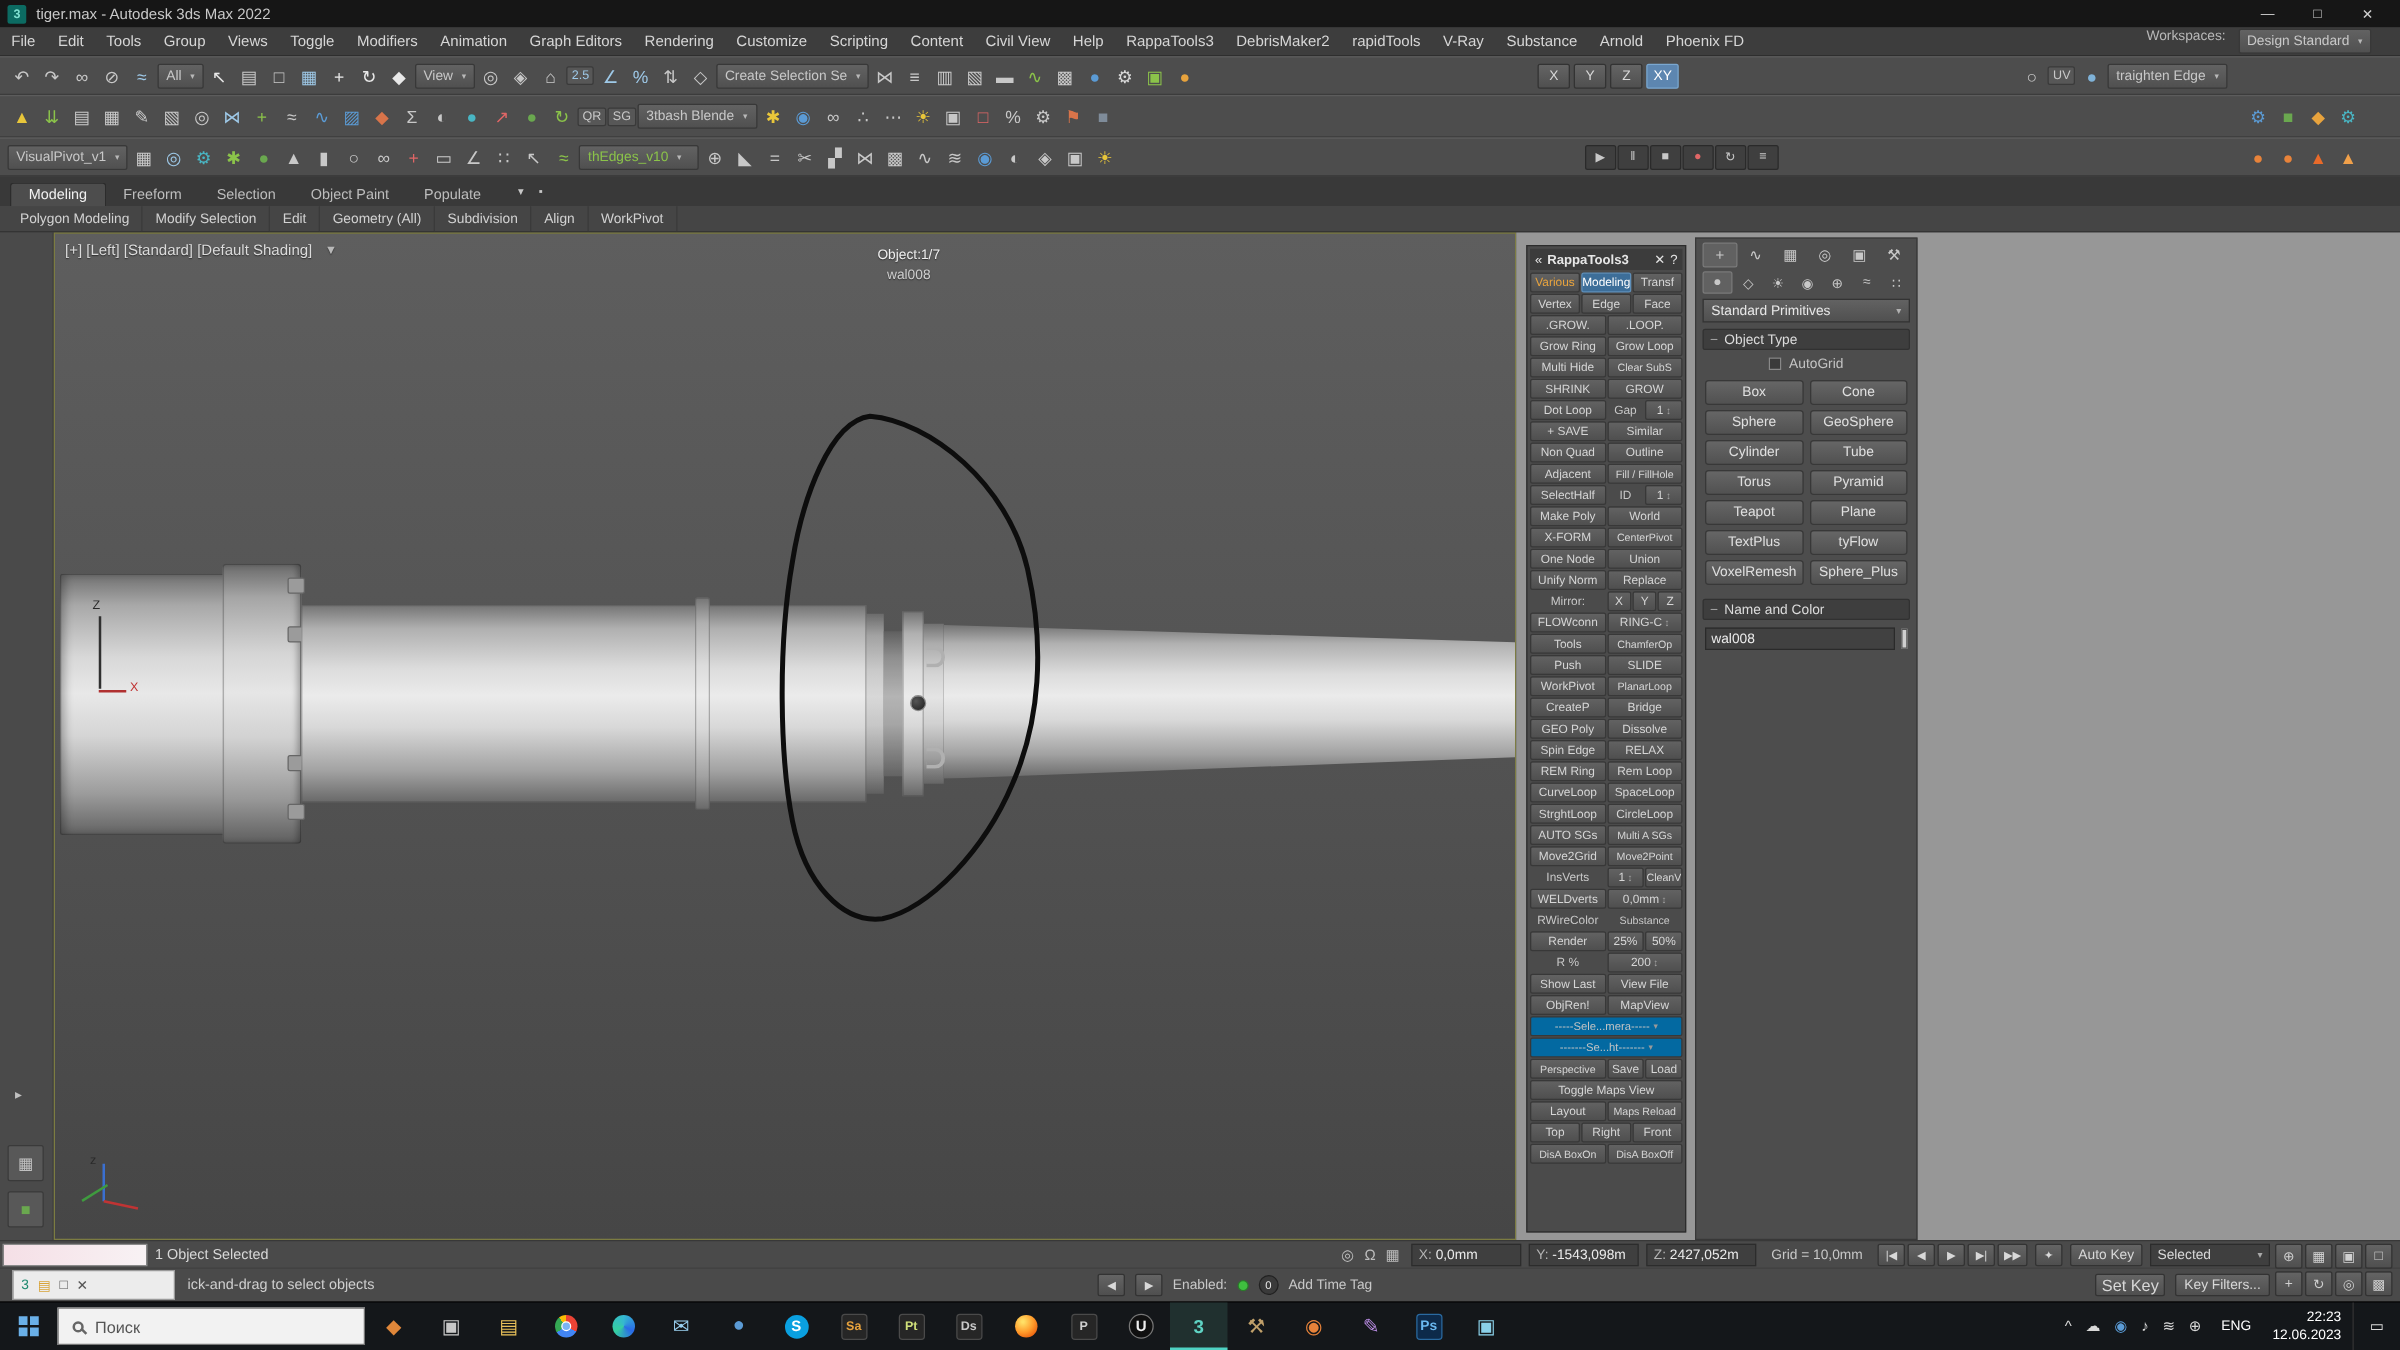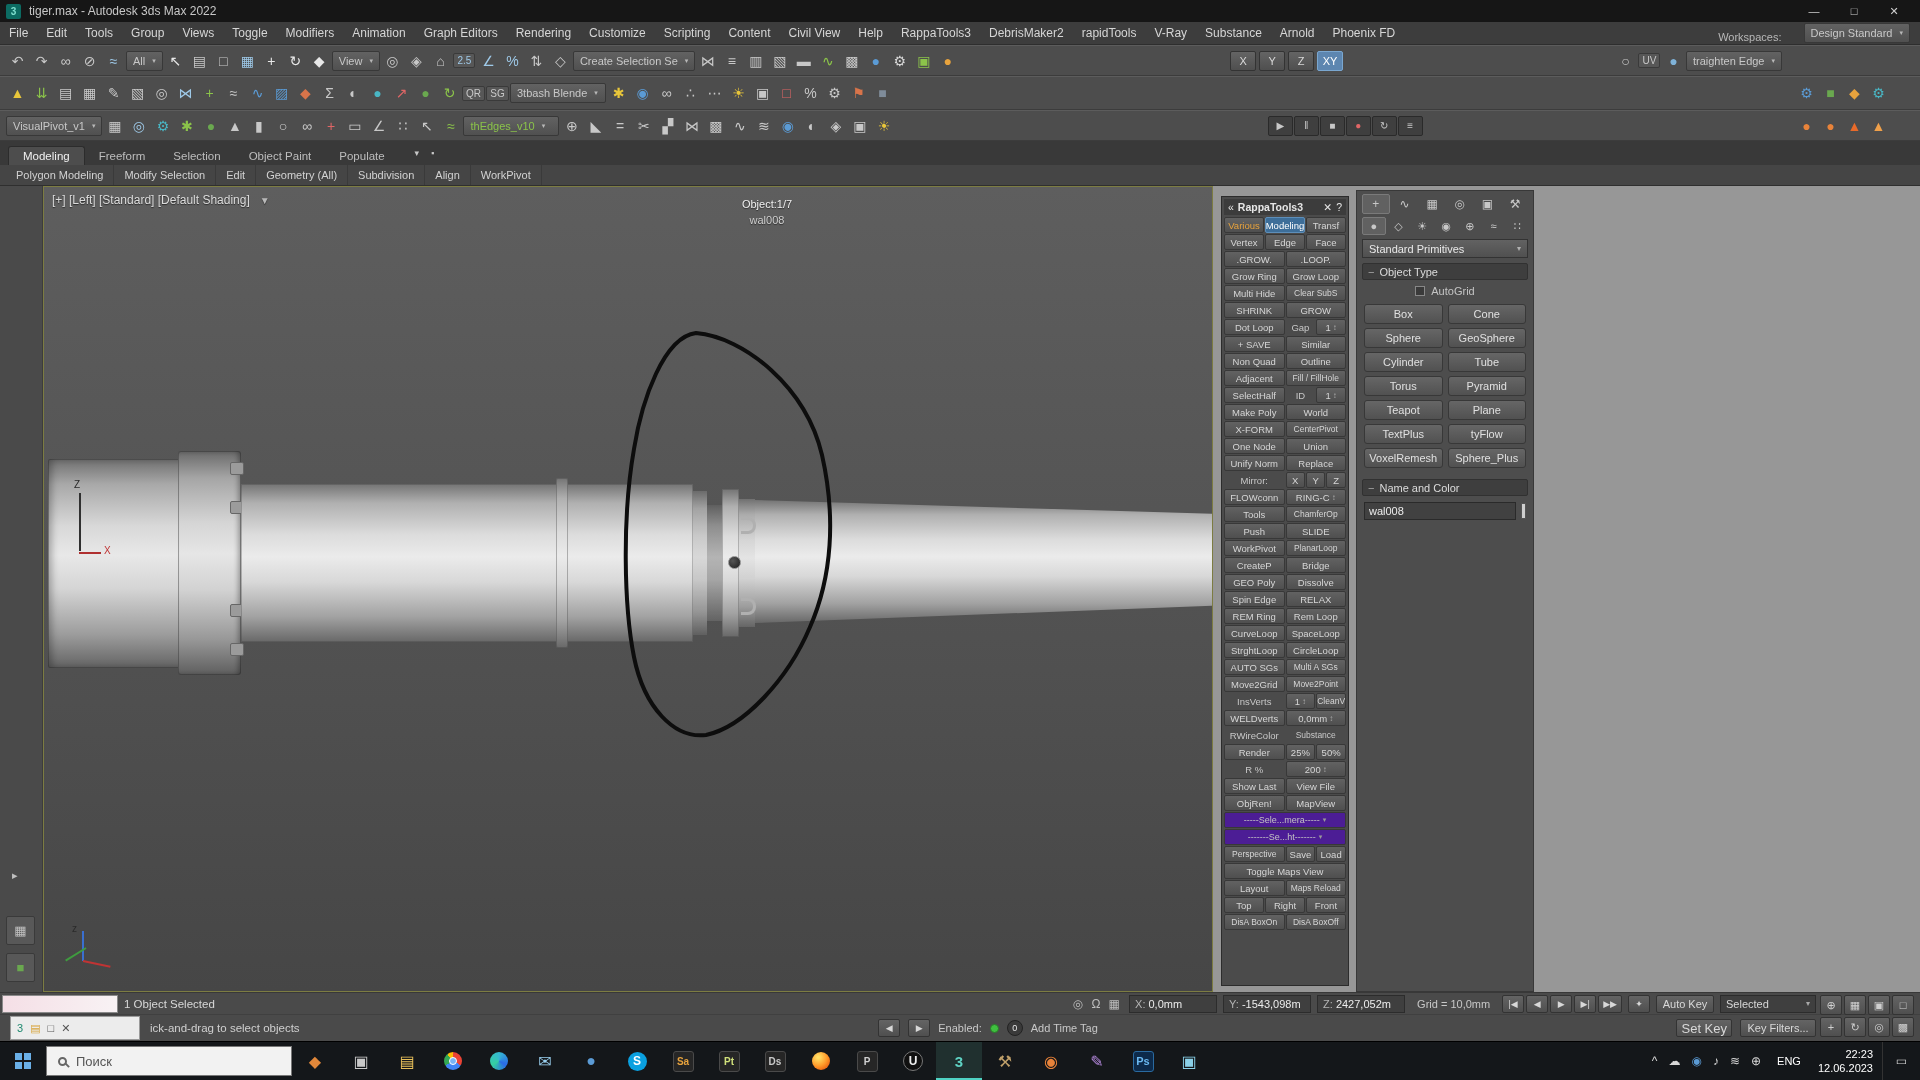--- a/index.html
+++ b/index.html
@@ -11,21 +11,21 @@
   #titlebar{height:22px;background:#161616;display:flex;align-items:center;padding:0 6px;gap:8px;flex:none}
   .appicon{width:15px;height:15px;background:#0c6b62;color:#7fe0d0;font-size:10px;font-weight:bold;display:flex;align-items:center;justify-content:center;border-radius:2px}
   .wtitle{font-size:12px;color:#c8c8c8}
   .winbtns{margin-left:auto;display:flex}
   .wbtn{width:40px;height:22px;display:flex;align-items:center;justify-content:center;font-size:11px;color:#cfcfcf}
 
   
   #menubar{height:23px;background:#3d3d3d;border-bottom:1px solid #2e2e2e;display:flex;align-items:center;flex:none}
   .menus{display:flex;height:100%}
   .menu-item{padding:0 9px;font-size:12px;color:#d6d6d6;display:flex;align-items:center;white-space:nowrap}
-  .wsarea{margin-left:auto;display:flex;align-items:flex-end;gap:22px;padding-right:10px}
+  .wsarea{margin-left:auto;display:flex;align-items:flex-start;gap:10px;padding-right:23px}
   .wslabel{font-size:11px;color:#b8b8b8}
 
   
   .tbar{background:#4d4d4d;border-top:1px solid #5c5c5c;border-bottom:1px solid #3c3c3c;display:flex;align-items:center;padding:0 6px;flex:none}
   #tb1{height:31px}#tb2{height:34px}#tb3{height:31px}
   .tgroup{display:flex;align-items:center;gap:1px}
   .tspacer{flex:1}
   .ticon{min-width:23px;height:22px;display:inline-flex;align-items:center;justify-content:center;font-size:14px;color:#c8c8c8;border-radius:2px;white-space:nowrap}
   .ticon .l{font-size:11px}
   .ticon .g:empty,.ticon .l:empty{display:none}
@@ -53,21 +53,21 @@
   
   #main{height:806px;display:flex;flex:none}
   .leftstrip{width:43px;background:#4a4a4a;border-right:1px solid #3c3c3c;position:relative}
   .strip-exp{position:absolute;left:12px;bottom:110px;color:#c0c0c0;font-size:11px}
   .strip-tiles{position:absolute;left:6px;bottom:10px;display:flex;flex-direction:column;gap:8px}
   .strip-tile{width:29px;height:29px;background:#585858;border:1px solid #3a3a3a;display:flex;align-items:center;justify-content:center;font-size:13px;color:#c0c0c0;border-radius:2px}
 
   #viewport{position:relative;width:1170px;background:linear-gradient(#5e5e5e 0%,#555555 40%,#464646 100%);border:1px solid #7c7c42;overflow:hidden}
   .vp-header{position:absolute;left:8px;top:6px;font-size:12px;color:#dcdcdc;text-shadow:0 1px 1px rgba(0,0,0,.55);display:flex;gap:10px;align-items:center}
   .vp-funnel{font-size:10px;color:#b8b8b8}
-  .vp-objinfo{position:absolute;left:638px;top:10px;width:170px;text-align:center;font-size:11px;color:#f0f0f0;line-height:1.45;text-shadow:0 1px 1px rgba(0,0,0,.5)}
+  .vp-objinfo{position:absolute;left:598px;top:10px;width:170px;text-align:center;font-size:11px;color:#f0f0f0;line-height:1.45;text-shadow:0 1px 1px rgba(0,0,0,.5)}
   .vp-objname{color:#cfcfcf}
 
   
   .barrel div{position:absolute}
   .b-breech{left:4px;top:272px;width:134px;height:209px;border-radius:2px;
     background:linear-gradient(180deg,#6f6f6f,#a8a8a8 12%,#d8d8d8 32%,#e8e8e8 46%,#d5d5d5 62%,#9c9c9c 84%,#636363);
     box-shadow:inset 4px 0 7px rgba(0,0,0,.28),inset 0 0 0 1px rgba(50,50,50,.4)}
   .b-flange{left:134px;top:264px;width:63px;height:224px;border-radius:3px;
     background:linear-gradient(180deg,#696969,#a5a5a5 12%,#d5d5d5 32%,#e6e6e6 46%,#d2d2d2 62%,#989898 84%,#5e5e5e);
     box-shadow:inset -3px 0 5px rgba(0,0,0,.3),inset 0 0 0 1px rgba(50,50,50,.4)}
@@ -115,21 +115,21 @@
   .rcell{height:16px;display:flex;align-items:center;justify-content:center;font-size:9.5px;color:#d6d6d6;background:linear-gradient(#626262,#4f4f4f);border:1px solid #383838;border-radius:2px;overflow:hidden;white-space:nowrap}
   .rcell.f{width:100%}
   .rcell.h{width:calc(50% - 0.5px)}
   .rcell.t{width:calc(33.333% - 0.667px)}
   .rcell.q{width:calc(25% - 0.75px)}
   .rcell.s{width:calc(16.666% - 0.834px)}
   .rcell.flat{background:none;border-color:transparent;color:#c8c8c8}
   .rcell.sel{background:#3d6e99;border-color:#5d8eb9;color:#fff}
   .rcell.warn{color:#e8a33d}
   .rcell.tight{font-size:8.5px}
-  .rcell.dd{background:#4c1d95;color:#c4c4c4;font-size:9px}
+  .rcell.dd{background:#0369a1;color:#c4c4c4;font-size:9px}
   .rcell.dd::after{content:"▾";font-size:7px;margin-left:3px;color:#999}
   .rcell.spin::after{content:"↕";font-size:8px;margin-left:2px;color:#a8a8a8}
 
   
   .cp{position:absolute;left:143px;top:4px;width:178px;bottom:0;background:#4d4d4d;border:1px solid #383838;padding:3px 5px}
   .cp-row{display:flex;gap:2px;margin-bottom:3px}
   .cp-tab{flex:1;height:20px;display:flex;align-items:center;justify-content:center;color:#c8c8c8;font-size:12px;border-radius:2px}
   .cp-tab.active{background:#616161;border:1px solid #7a7a7a}
   .cats .cp-tab{height:18px;font-size:11px}
   .cp-dd{height:19px;background:linear-gradient(#626262,#505050);border:1px solid #333;margin:4px 0;display:flex;align-items:center;justify-content:space-between;padding:0 6px;font-size:11px;color:#e8e8e8}

